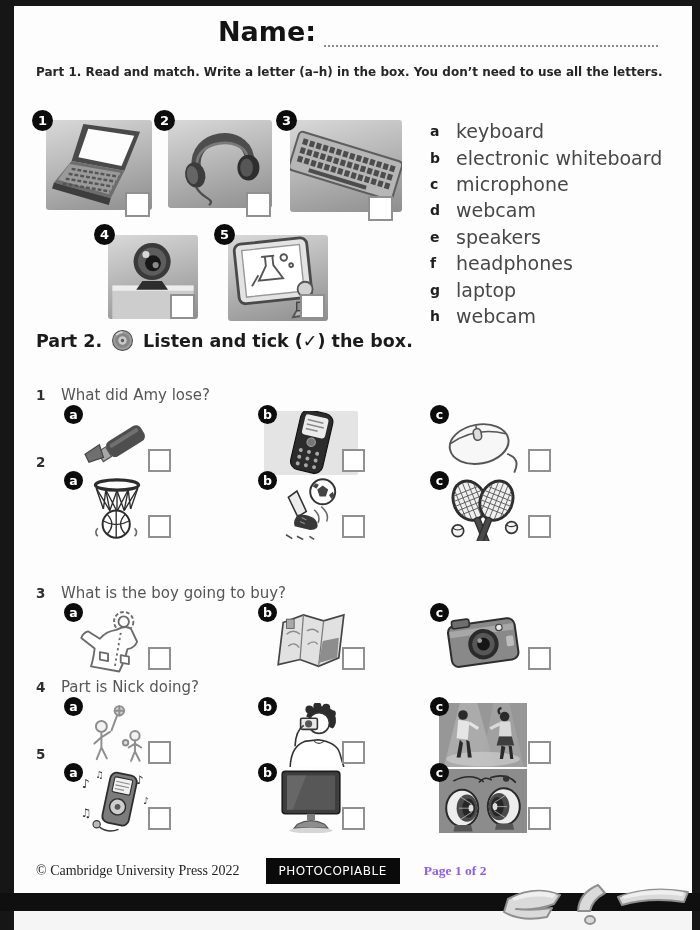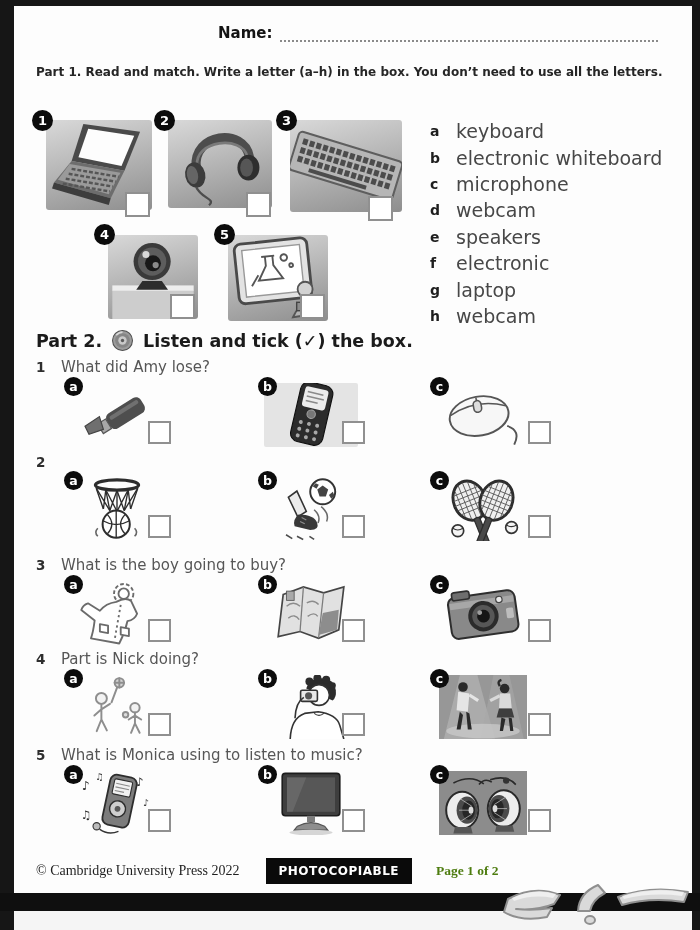--- a/index.html
+++ b/index.html
@@ -17,21 +17,21 @@
     position:absolute; left:14px; top:6px;
     width:678px; height:887px;
     background:#fdfdfd;
   }
   .band { position:absolute; left:0; top:893px; width:700px; height:18px; background:#0f0f0f; z-index:2; }
   .page2 { position:absolute; left:14px; top:911px; width:678px; height:19px; background:#f5f5f5; z-index:1; }
   .watermark { position:absolute; left:498px; top:879px; width:200px; height:48px; z-index:9; }
 
   
   .name-row { position:absolute; left:204px; top:10px; width:440px; display:flex; align-items:flex-end; }
-  .name-label { font-size:15px; font-weight:bold; color:#141414; }
+  .name-label { font-size:27px; font-weight:bold; color:#141414; }
   .name-line { flex:1; margin-left:8px; height:26px; border-bottom:2px dotted #8a8a8a; }
 
   
   .instructions {
     position:absolute; left:22px; top:58px; width:640px;
     font-size:12px; font-weight:600; color:#262626; line-height:1.45;
   }
   .fig { position:absolute; }
   .fig .photo {
     position:absolute;
@@ -74,21 +74,21 @@
   .part2-title {
     position:absolute; left:22px; top:324px;
     display:flex; align-items:center; gap:10px;
     font-size:17.5px; font-weight:bold; color:#1b1b1b;
   }
   .cd-icon { width:21px; height:21px; }
 
   .q { position:absolute; left:22px; width:644px; }
   .q-head { display:flex; align-items:baseline; }
   .q-num { width:25px; font-size:13.5px; font-weight:bold; color:#2e2e2e; }
-  .q-text { font-size:15px; color:#565656; }
+  .q-text { font-size:15px; color:#565656;margin-top:28px; }
   .q-opts { position:relative; height:74px; margin-top:3px; }
   .opt { position:absolute; top:0; height:72px; }
   .opt-a { left:28px;  width:140px; }
   .opt-b { left:222px; width:140px; }
   .opt-c { left:394px; width:155px; }
   .ltr-badge {
     position:absolute; left:0; top:-2px; width:19px; height:19px; border-radius:50%;
     background:#0c0c0c; color:#fff; font-size:12.5px; font-weight:bold;
     display:flex; align-items:center; justify-content:center; z-index:3;
   }
@@ -102,24 +102,24 @@
   
   .footer {
     position:absolute; left:22px; top:852px;
     display:flex; align-items:center;
     font-family:"Liberation Serif", serif;
   }
   .copyright { font-size:14px; color:#1f1f1f; }
   .photocopiable {
     margin-left:26px; background:#0a0a0a; color:#fff;
     font-family:"DejaVu Sans", sans-serif;
-    font-size:12px; font-weight:bold; letter-spacing:0.5px;
+    font-size:12px; font-weight:normal; letter-spacing:0.5px;
     padding:6px 13px;
   }
-  .page-info { margin-left:24px; font-size:13.5px; font-weight:bold; color:#4d7c0f; }
+  .page-info { margin-left:24px; font-size:13.5px; font-weight:bold; color:#8b5cf6; }
 </style>
 </head>
 <body>
 
 <svg width="0" height="0" style="position:absolute" aria-hidden="true">
   <defs>
     <g id="sym-laptop">
       <polygon points="34,4 92,12 76,52 22,42" fill="#4a4a4a"></polygon>
       <polygon points="39,9 86,16 73,47 29,38" fill="#fdfdfd"></polygon>
       <polygon points="22,42 76,52 62,80 4,64" fill="#6d6d6d"></polygon>
@@ -476,21 +476,21 @@
     <li class="opt-row">
         <span class="opt-letter">d</span>
         <span class="opt-label">webcam</span>
       </li>
     <li class="opt-row">
         <span class="opt-letter">e</span>
         <span class="opt-label">speakers</span>
       </li>
     <li class="opt-row">
         <span class="opt-letter">f</span>
-        <span class="opt-label">electronic</span>
+        <span class="opt-label">headphones</span>
       </li>
     <li class="opt-row">
         <span class="opt-letter">g</span>
         <span class="opt-label">laptop</span>
       </li>
     <li class="opt-row">
         <span class="opt-letter">h</span>
         <span class="opt-label">webcam</span>
       </li>
   </ul>
@@ -642,21 +642,20 @@
             </svg>
           </div>
         <div class="cb"></div>
       </div>
     </div>
   </div>
 
   <div class="q" style="top:740px">
     <div class="q-head">
       <span class="q-num">5</span>
-      <span class="q-text">What is Monica using to listen to music?</span>
     </div>
     <div class="q-opts">
       <div class="opt opt-a">
         <span class="ltr-badge">a</span>
         <div class="art">
             <svg viewBox="0 0 108 88">
               <use href="#sym-mp3"></use>
             </svg>
           </div>
         <div class="cb"></div>

